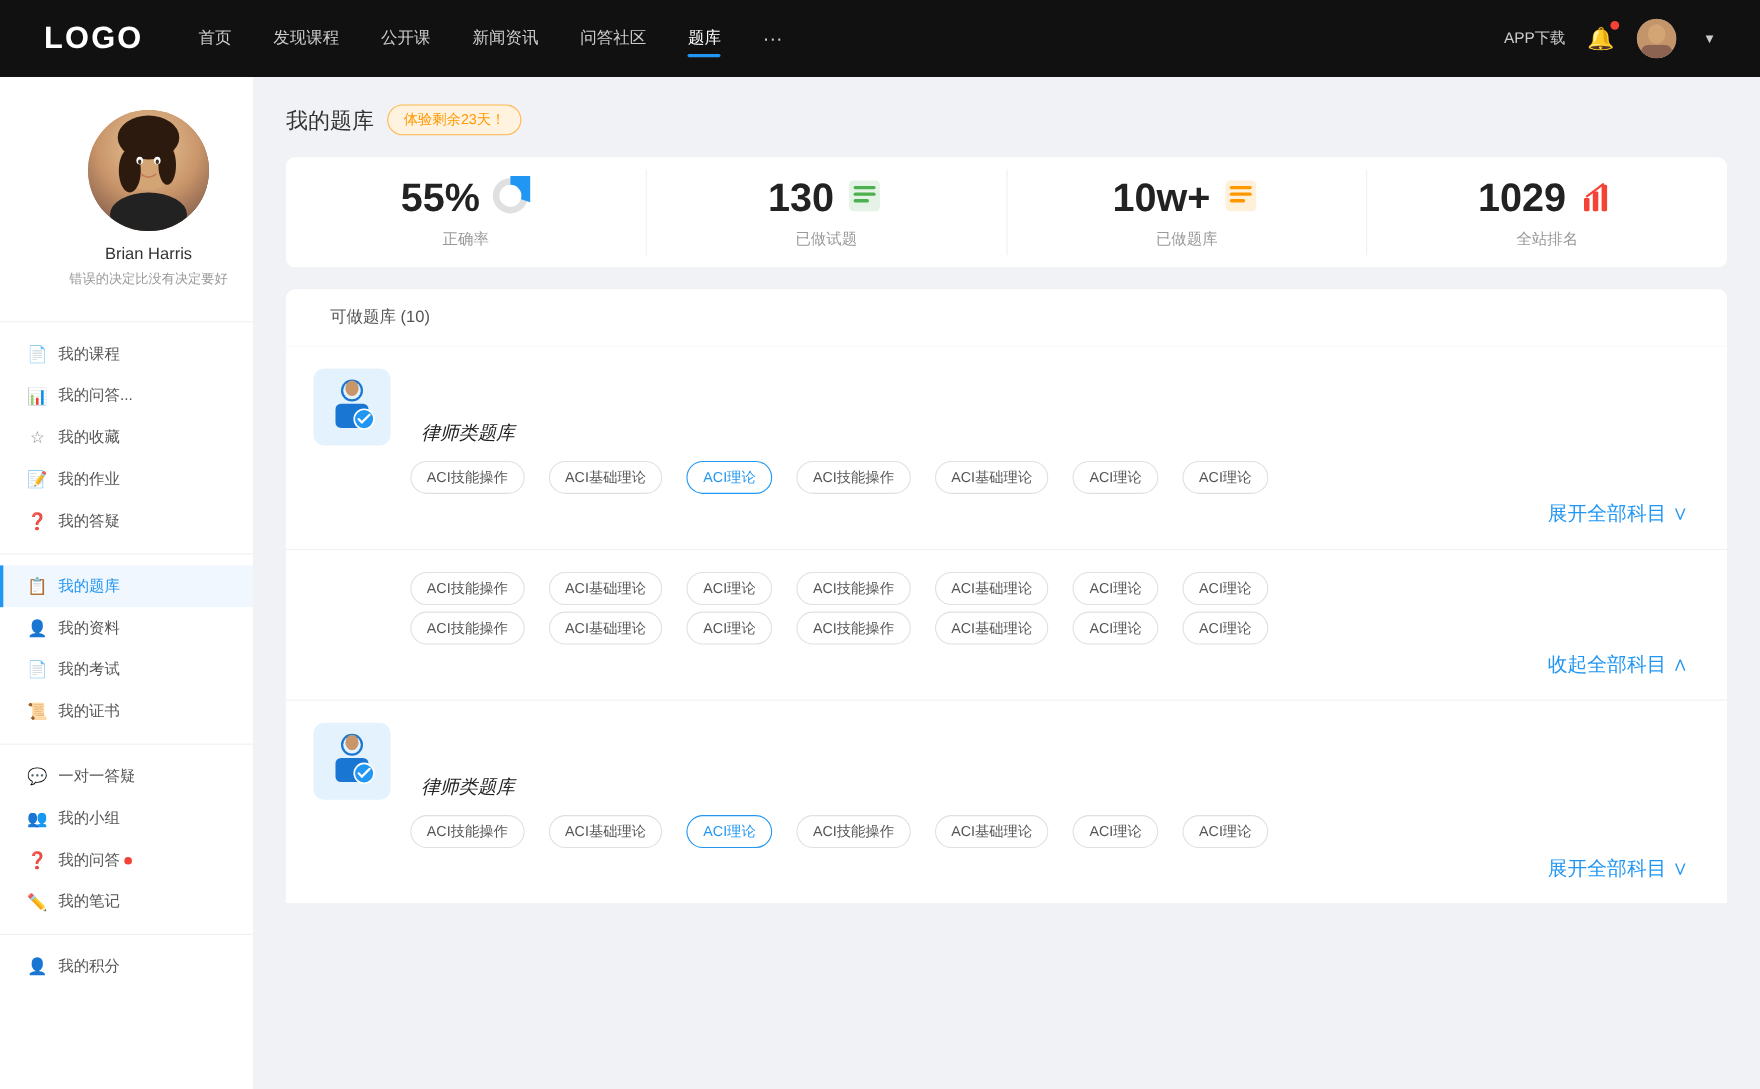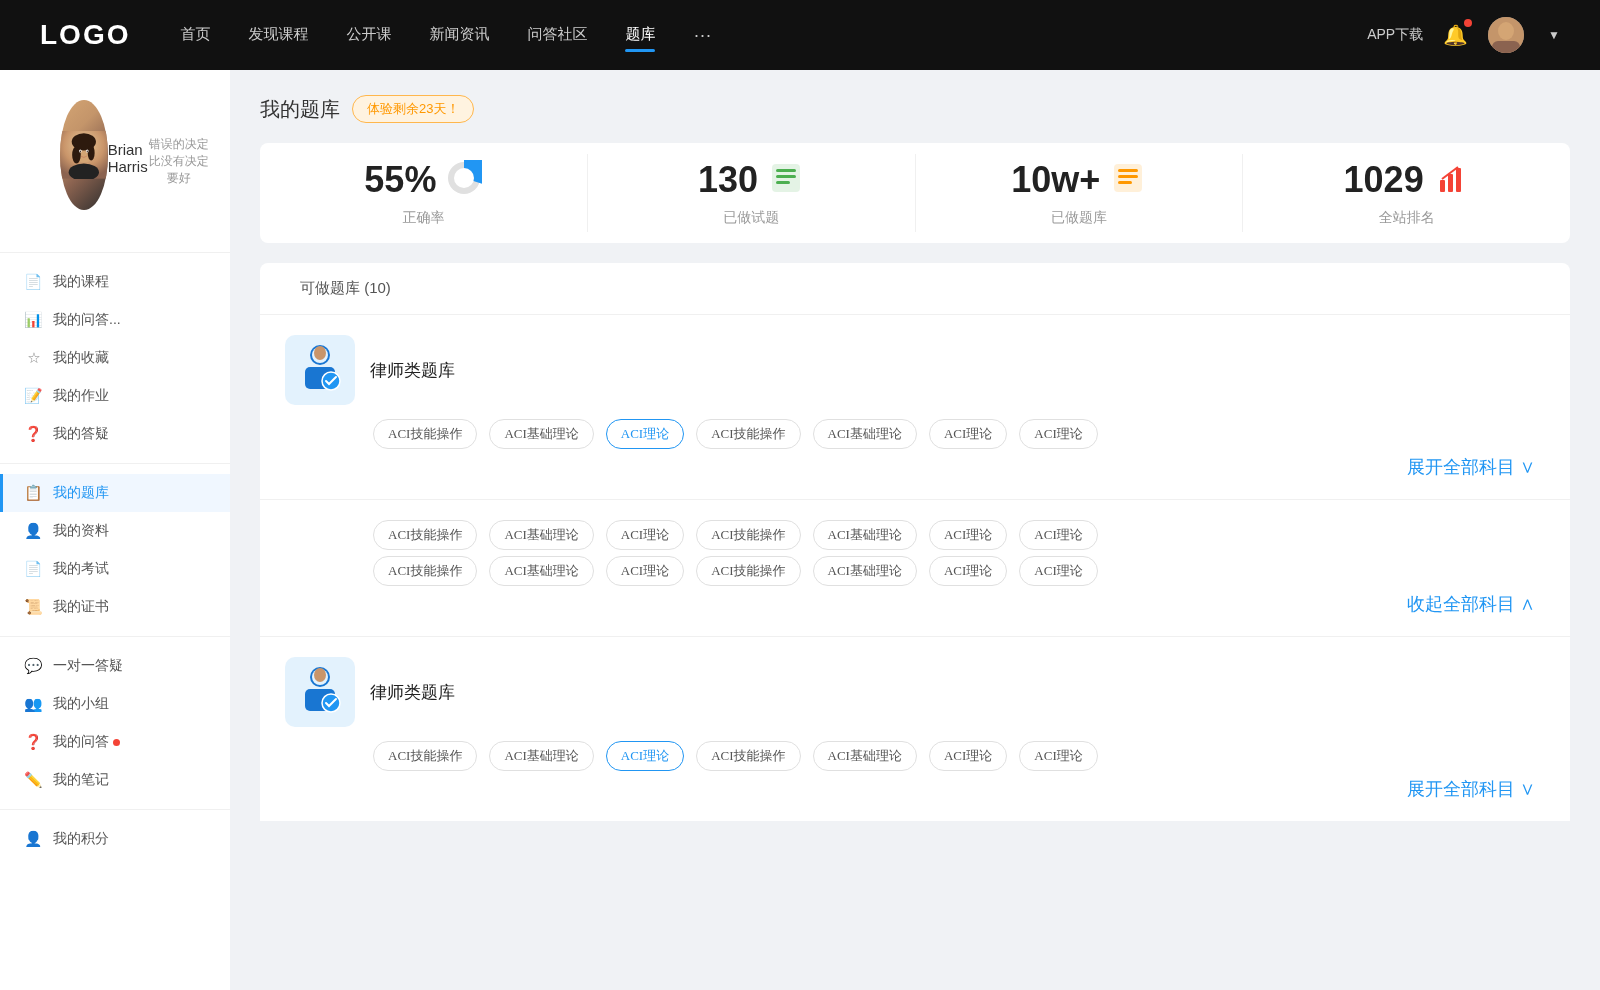--- a/index.html
+++ b/index.html
@@ -93,21 +93,21 @@
     
     .sidebar {
       width: 230px;
       background: #fff;
       padding: 30px 0 20px;
       flex-shrink: 0;
       overflow-y: auto;
     }
     .profile-section {
       display: flex;
-      flex-direction: row;
+      flex-direction: column;
       align-items: center;
       padding: 0 20px 20px;
       margin-left: 40px;
     }
     .avatar-container {
       width: 110px;
       height: 110px;
       border-radius: 50%;
       background: #e8e8e8;
       overflow: hidden;
@@ -279,46 +279,46 @@
     .bank-card {
       background: #fff;
       border-radius: 0;
       padding: 20px 25px;
       margin-bottom: 0;
       border-top: 1px solid #f0f0f0;
     }
     .bank-card:first-of-type { border-top: none; }
     .bank-header {
       display: flex;
-      align-items: center;
-      gap: 15px;
+      align-items: flex-end;
+      gap: 28px;
       margin-bottom: 14px;
+      font-style: italic;
     }
     .bank-icon-wrap {
       width: 70px;
       height: 70px;
       background: #E3F2FD;
       border-radius: 10px;
       display: flex;
       align-items: center;
       justify-content: center;
       flex-shrink: 0;
     }
     .bank-name {
       font-size: 17px;
       color: #222;
       font-weight: 500;
     }
     .tags-row {
       display: flex;
       flex-wrap: wrap;
-      gap: 12px;
+      gap: 22px;
       padding-left: 88px;
       margin-bottom: 6px;
-      font-family: Liberation Serif, serif;
     }
     .tag {
       padding: 5px 14px;
       border: 1px solid #e0e0e0;
       border-radius: 20px;
       font-size: 13px;
       color: #555;
       cursor: pointer;
     }
     .tag.active-tag {

